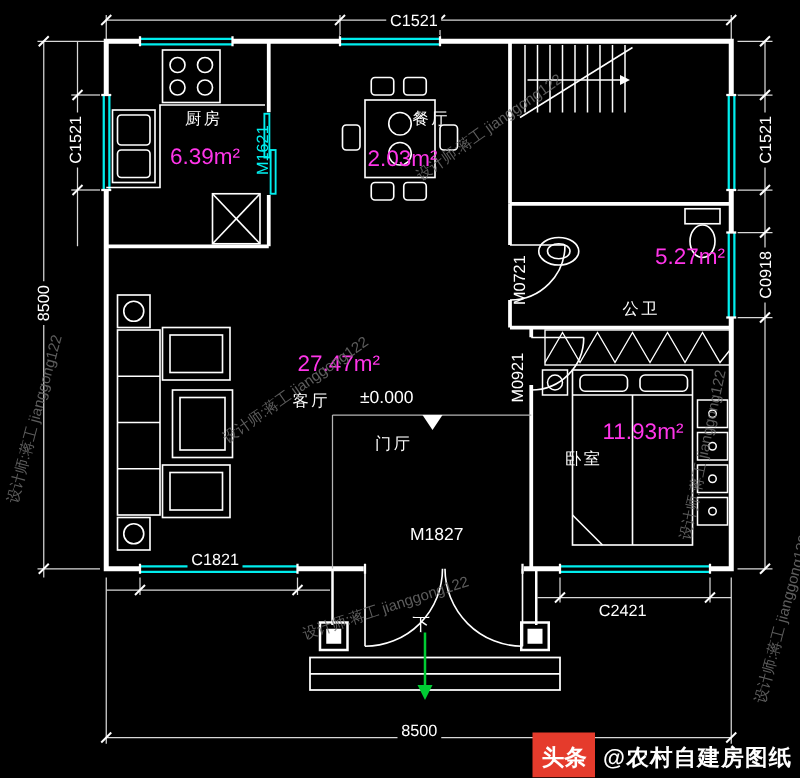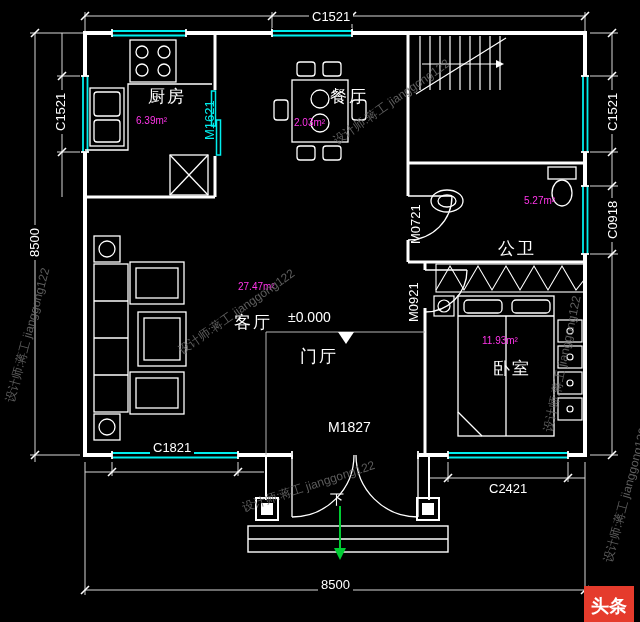--- a/index.html
+++ b/index.html
@@ -2,23 +2,23 @@
 <html><head>
 <meta charset="utf-8">
 <style>
   html,body{margin:0;padding:0;background:#000;}
   .stage{position:relative;width:640px;height:622px;background:#000;overflow:hidden;
          font-family:"Liberation Sans","DejaVu Sans",sans-serif;}
   svg{position:absolute;left:0;top:0;}
   .lbl{position:absolute;font-size:13px;color:#fff;line-height:1;white-space:nowrap;}
   .dim{background:#000;padding:1px 3px;}
   .v{transform:rotate(-90deg);transform-origin:0 0;}
-  .area{color:#ff35e9;font-size:10px;}
+  .area{color:#ff35e9;font-size:18px;}
   .cy{color:#00eeee;}
-  .room{font-size:17px;letter-spacing:2px;}
+  .room{font-size:13px;letter-spacing:2px;}
   .big{font-size:14px;}
   .wm{position:absolute;color:#6d6d6d;font-size:12px;opacity:.85;white-space:nowrap;
       transform-origin:0 0;pointer-events:none;}
   .badge{position:absolute;right:6px;top:586px;display:flex;align-items:center;gap:6px;font-weight:bold;}
   .badge-brand{background:#e53b2c;color:#fff;font-size:18px;padding:8px 7px;}
   .badge-handle{color:#fff;font-size:18px;letter-spacing:1px;}
 </style>
 </head>
 <body>
 
@@ -296,47 +296,48 @@
   </g>
 </svg>
 
   <span class="lbl dim" style="left:309px;top:9px">C1521</span>
   <span class="lbl dim v" style="left:27px;top:260px">8500</span>
   <span class="lbl dim v" style="left:53px;top:134px">C1521</span>
   <span class="lbl dim v" style="left:605px;top:134px">C1521</span>
   <span class="lbl dim v" style="left:605px;top:242px">C0918</span>
   <span class="lbl dim" style="left:318px;top:577px">8500</span>
   <span class="lbl dim" style="left:150px;top:440px">C1821</span>
-  <span class="lbl dim" style="left:486px;top:481px">C2421</span>
+  <span class="lbl dim" style="left:476px;top:481px">C2421</span>
 
   <span class="lbl cy v" style="left:203px;top:140px">M1621</span>
   <span class="lbl v" style="left:409px;top:244px">M0721</span>
   <span class="lbl v" style="left:407px;top:322px">M0921</span>
   <span class="lbl big" style="left:328px;top:420px">M1827</span>
 
   <span class="lbl room" style="left:148px;top:88px">厨房</span>
   <span class="lbl room" style="left:330px;top:88px">餐厅</span>
   <span class="lbl room" style="left:234px;top:314px">客厅</span>
   <span class="lbl room" style="left:498px;top:240px">公卫</span>
-  <span class="lbl room" style="left:493px;top:360px">卧室</span>
+  <span class="lbl room" style="left:452px;top:360px">卧室</span>
   <span class="lbl room" style="left:300px;top:348px">门厅</span>
 
   <span class="lbl area" style="left:136px;top:116px">6.39m²</span>
   <span class="lbl area" style="left:294px;top:118px">2.03m²</span>
   <span class="lbl area" style="left:238px;top:282px">27.47m²</span>
   <span class="lbl area" style="left:524px;top:196px">5.27m²</span>
   <span class="lbl area" style="left:482px;top:336px">11.93m²</span>
 
   <span class="lbl big" style="left:288px;top:310px">±0.000</span>
   <span class="lbl big" style="left:330px;top:492px">下</span>
 
   <span class="wm" style="left:2px;top:400px;transform:rotate(-75deg)">设计师:蒋工 jianggong122</span>
   <span class="wm" style="left:175px;top:345px;transform:rotate(-35deg)">设计师:蒋工 jianggong122</span>
   <span class="wm" style="left:330px;top:135px;transform:rotate(-35deg)">设计师:蒋工 jianggong122</span>
   <span class="wm" style="left:540px;top:430px;transform:rotate(-78deg)">设计师:蒋工 jianggong122</span>
   <span class="wm" style="left:240px;top:500px;transform:rotate(-18deg)">设计师:蒋工 jianggong122</span>
   <span class="wm" style="left:600px;top:560px;transform:rotate(-75deg)">设计师:蒋工 jianggong122</span>
 
   <div class="badge">
     <span class="badge-brand">头条</span>
+    <span class="badge-handle">@农村自建房图纸</span>
   </div>
 
 </div>
 
 </body></html>

